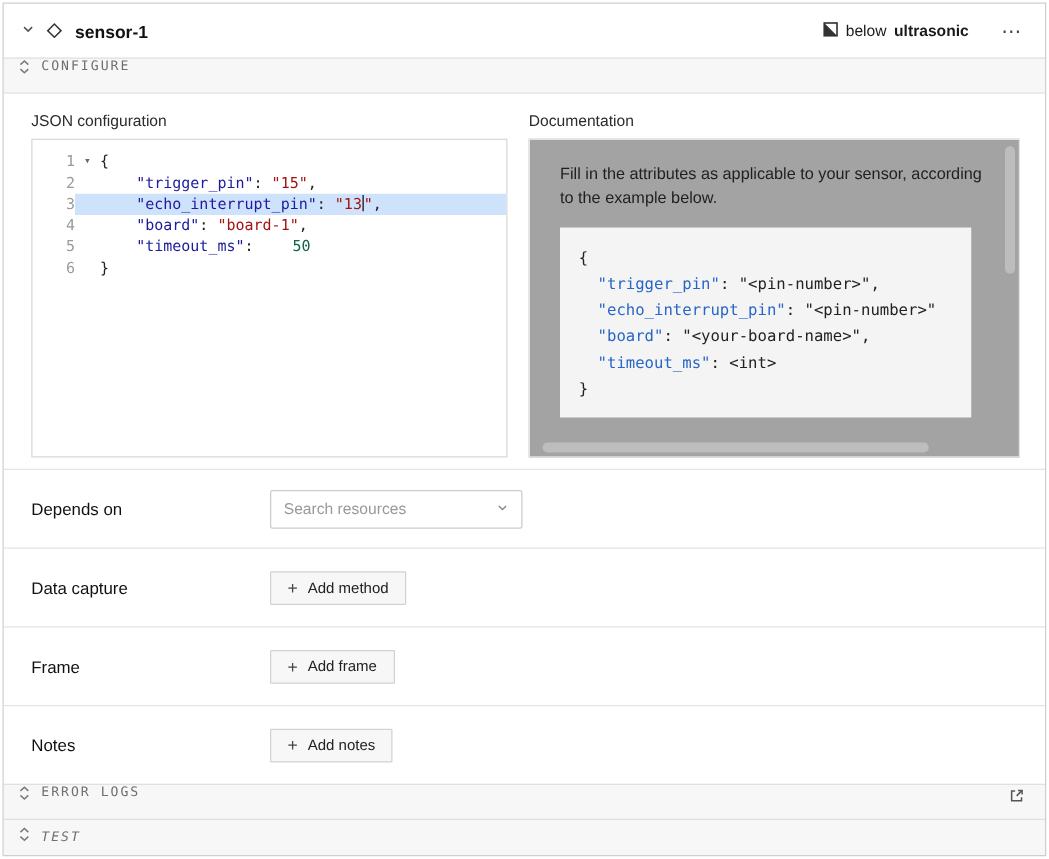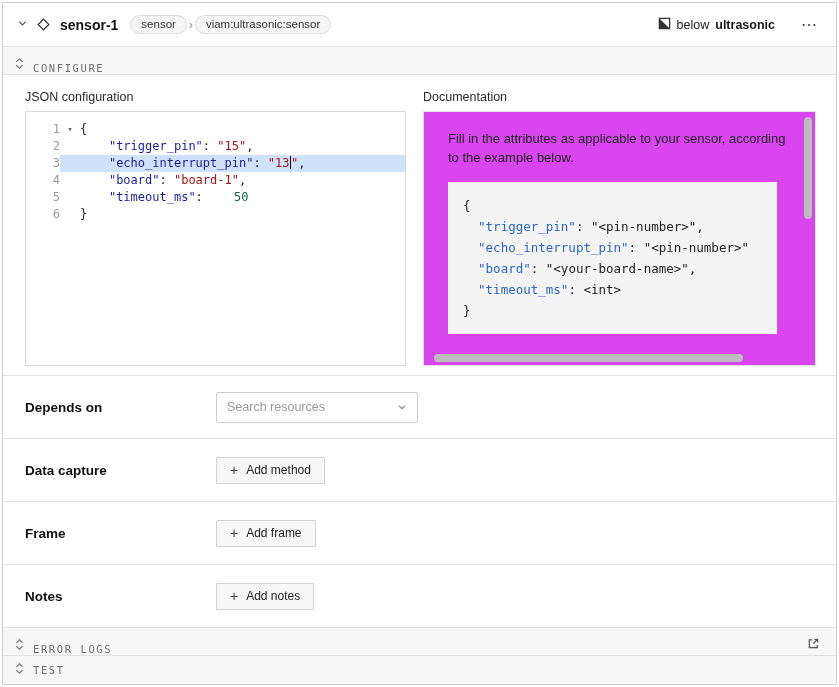--- a/index.html
+++ b/index.html
@@ -19,23 +19,23 @@
   .pill-sep { margin: 0 2px; color: #8a8a8a; font-size: 12px; }
   .header-right { margin-left: auto; display: flex; align-items: center; }
   .from-wrap { display: flex; align-items: center; gap: 6px; font-size: 12.5px; color: #1a1a1a; }
   .from-name { font-weight: 700; }
   .menu-btn { margin-left: 22px; font-size: 16px; color: #444; letter-spacing: 1px; }
 
   
   .section-bar {
     flex: 0 0 29px; background: #f7f7f7;
     border-top: 1px solid #e0e0e0; border-bottom: 1px solid #e0e0e0;
-    display: flex; align-items: flex-end; padding: 0 12px; gap: 9px; cursor: pointer;
-  }
-  .section-bar + .section-bar { border-top: none; }
+    display: flex; align-items: flex-start; padding: 0 12px; gap: 9px; cursor: pointer;
+  }
+  .section-bar + .section-bar { border-top: none; font-style: italic; }
   .section-bar.last { flex: 1 1 auto; border-bottom: none; align-items: center; }
   .section-label { font-family: "DejaVu Sans Mono", monospace; font-size: 10.5px; letter-spacing: 1.6px; color: #6f6f6f; }
   .bar-right { margin-left: auto; display: flex; align-items: center; }
 
   
   .configure-body { flex: 0 0 300px; display: flex; gap: 17px; padding: 15px 20px 0 22px; background: #fff; justify-content: center; }
   .col-json { flex: 0 0 381px; }
   .col-doc { flex: 1 1 auto; min-width: 0; }
   .panel-label { font-size: 12.5px; color: #2b2b2b; margin: 0 0 7px 0; }
 
@@ -53,36 +53,36 @@
   .ed-code { white-space: pre; }
   .tok-plain { color: #222; }
   .tok-key { color: #1c1c9c; }
   .tok-str { color: #a31515; }
   .tok-num { color: #116644; margin-left: 24px; }
   .tok-cursor { display: inline-block; width: 1.5px; height: 13px; background: #111; vertical-align: -2px; }
 
   
   .docpanel {
     border: 1px solid #e2e2e2; height: 255px; position: relative;
-    padding: 17px 20px 0 24px; background: #d946ef; overflow: hidden;
+    padding: 17px 20px 0 24px; background: #a3a3a3; overflow: hidden;
   }
   .doc-intro { font-size: 13px; line-height: 19px; color: #1f1f1f; max-width: 345px; margin: 0; }
   .doc-code {
     margin: 15px 18px 0 0; background: #f4f4f4; padding: 13px 10px 13px 15px;
     font-family: "DejaVu Sans Mono", monospace; font-size: 12.5px; line-height: 21px;
     color: #1a1a1a; overflow: hidden;
   }
   .doc-line { white-space: pre; }
   .tok-dockey { color: #2966c9; }
   .v-scroll { position: absolute; top: 5px; right: 3px; width: 8px; height: 102px; background: #bdbdbd; border-radius: 4px; cursor: pointer; }
   .h-scroll { position: absolute; bottom: 3px; left: 10px; width: 79%; height: 8px; background: #bdbdbd; border-radius: 4px; cursor: pointer; }
 
   
   .row { flex: 0 0 63px; border-top: 1px solid #e3e3e3; display: flex; align-items: center; padding: 0 22px; background: #fff; }
-  .row-label { width: 191px; flex: 0 0 191px; font-size: 13.5px; font-weight: 700; color: #111; }
+  .row-label { width: 191px; flex: 0 0 191px; font-size: 13.5px; font-weight: 400; color: #111; }
   .select {
     width: 202px; height: 31px; border: 1px solid #ccc; border-radius: 2px; background: #fff;
     display: flex; align-items: center; justify-content: space-between; padding: 0 10px; cursor: pointer;
   }
   .select-placeholder { color: #999; font-size: 12.5px; }
   .add-btn {
     display: inline-flex; align-items: center; gap: 8px; height: 27px; padding: 0 13px;
     border: 1px solid #d2d2d2; background: #f7f7f7; border-radius: 1px;
     font-family: inherit; font-size: 12px; color: #222; cursor: pointer;
   }
@@ -100,25 +100,20 @@
             <path d="M2.5 4 L6 7.5 L9.5 4" fill="none" stroke="#555" stroke-width="1.4"></path>
           </svg>
       </span>
     </button>
     <span class="icon-btn">
       <svg width="15" height="15" viewBox="0 0 16 16">
           <rect x="4" y="4" width="8" height="8" fill="none" stroke="#333" stroke-width="1.3" transform="rotate(45 8 8)"></rect>
         </svg>
     </span>
     <h1 class="title">sensor-1</h1>
-    <div class="pill-group">
-      <span class="pill">sensor</span>
-      <span class="pill-sep">›</span>
-      <span class="pill">viam:ultrasonic:sensor</span>
-    </div>
     <div class="header-right">
       <div class="from-wrap">
         <span>
           <svg width="13" height="13" viewBox="0 0 14 14">
               <rect x="1.5" y="1.5" width="11" height="11" fill="none" stroke="#333" stroke-width="1.4"></rect>
               <path d="M1.5 1.5 L1.5 12.5 L12.5 12.5 Z" fill="#333"></path>
             </svg>
         </span>
         <span>below</span>
         <span class="from-name">ultrasonic</span>

